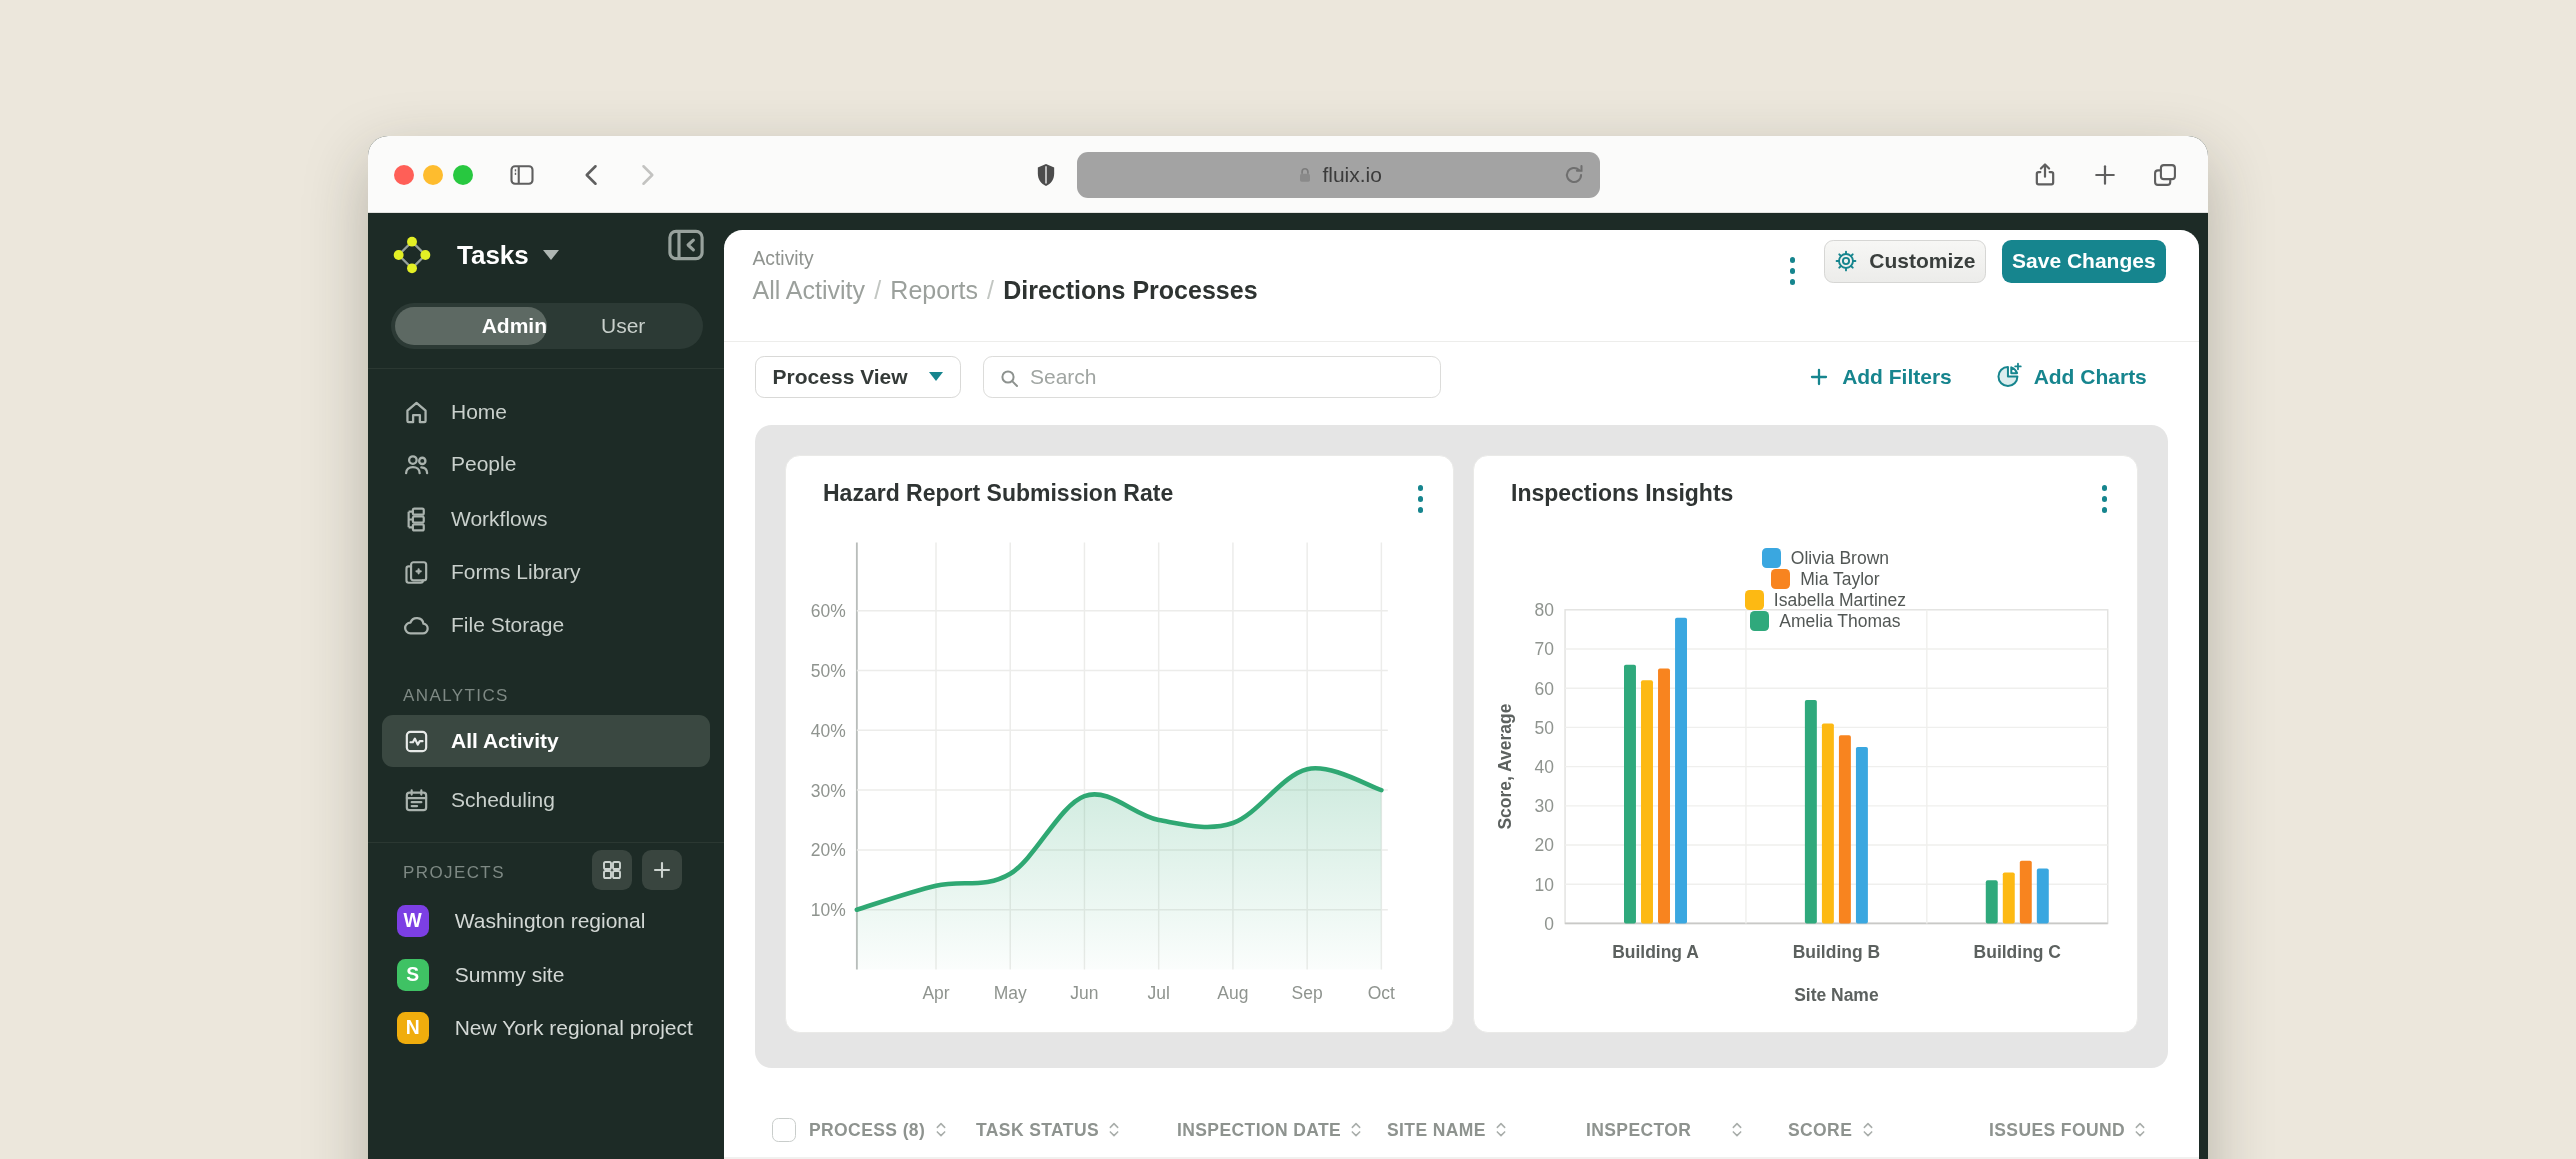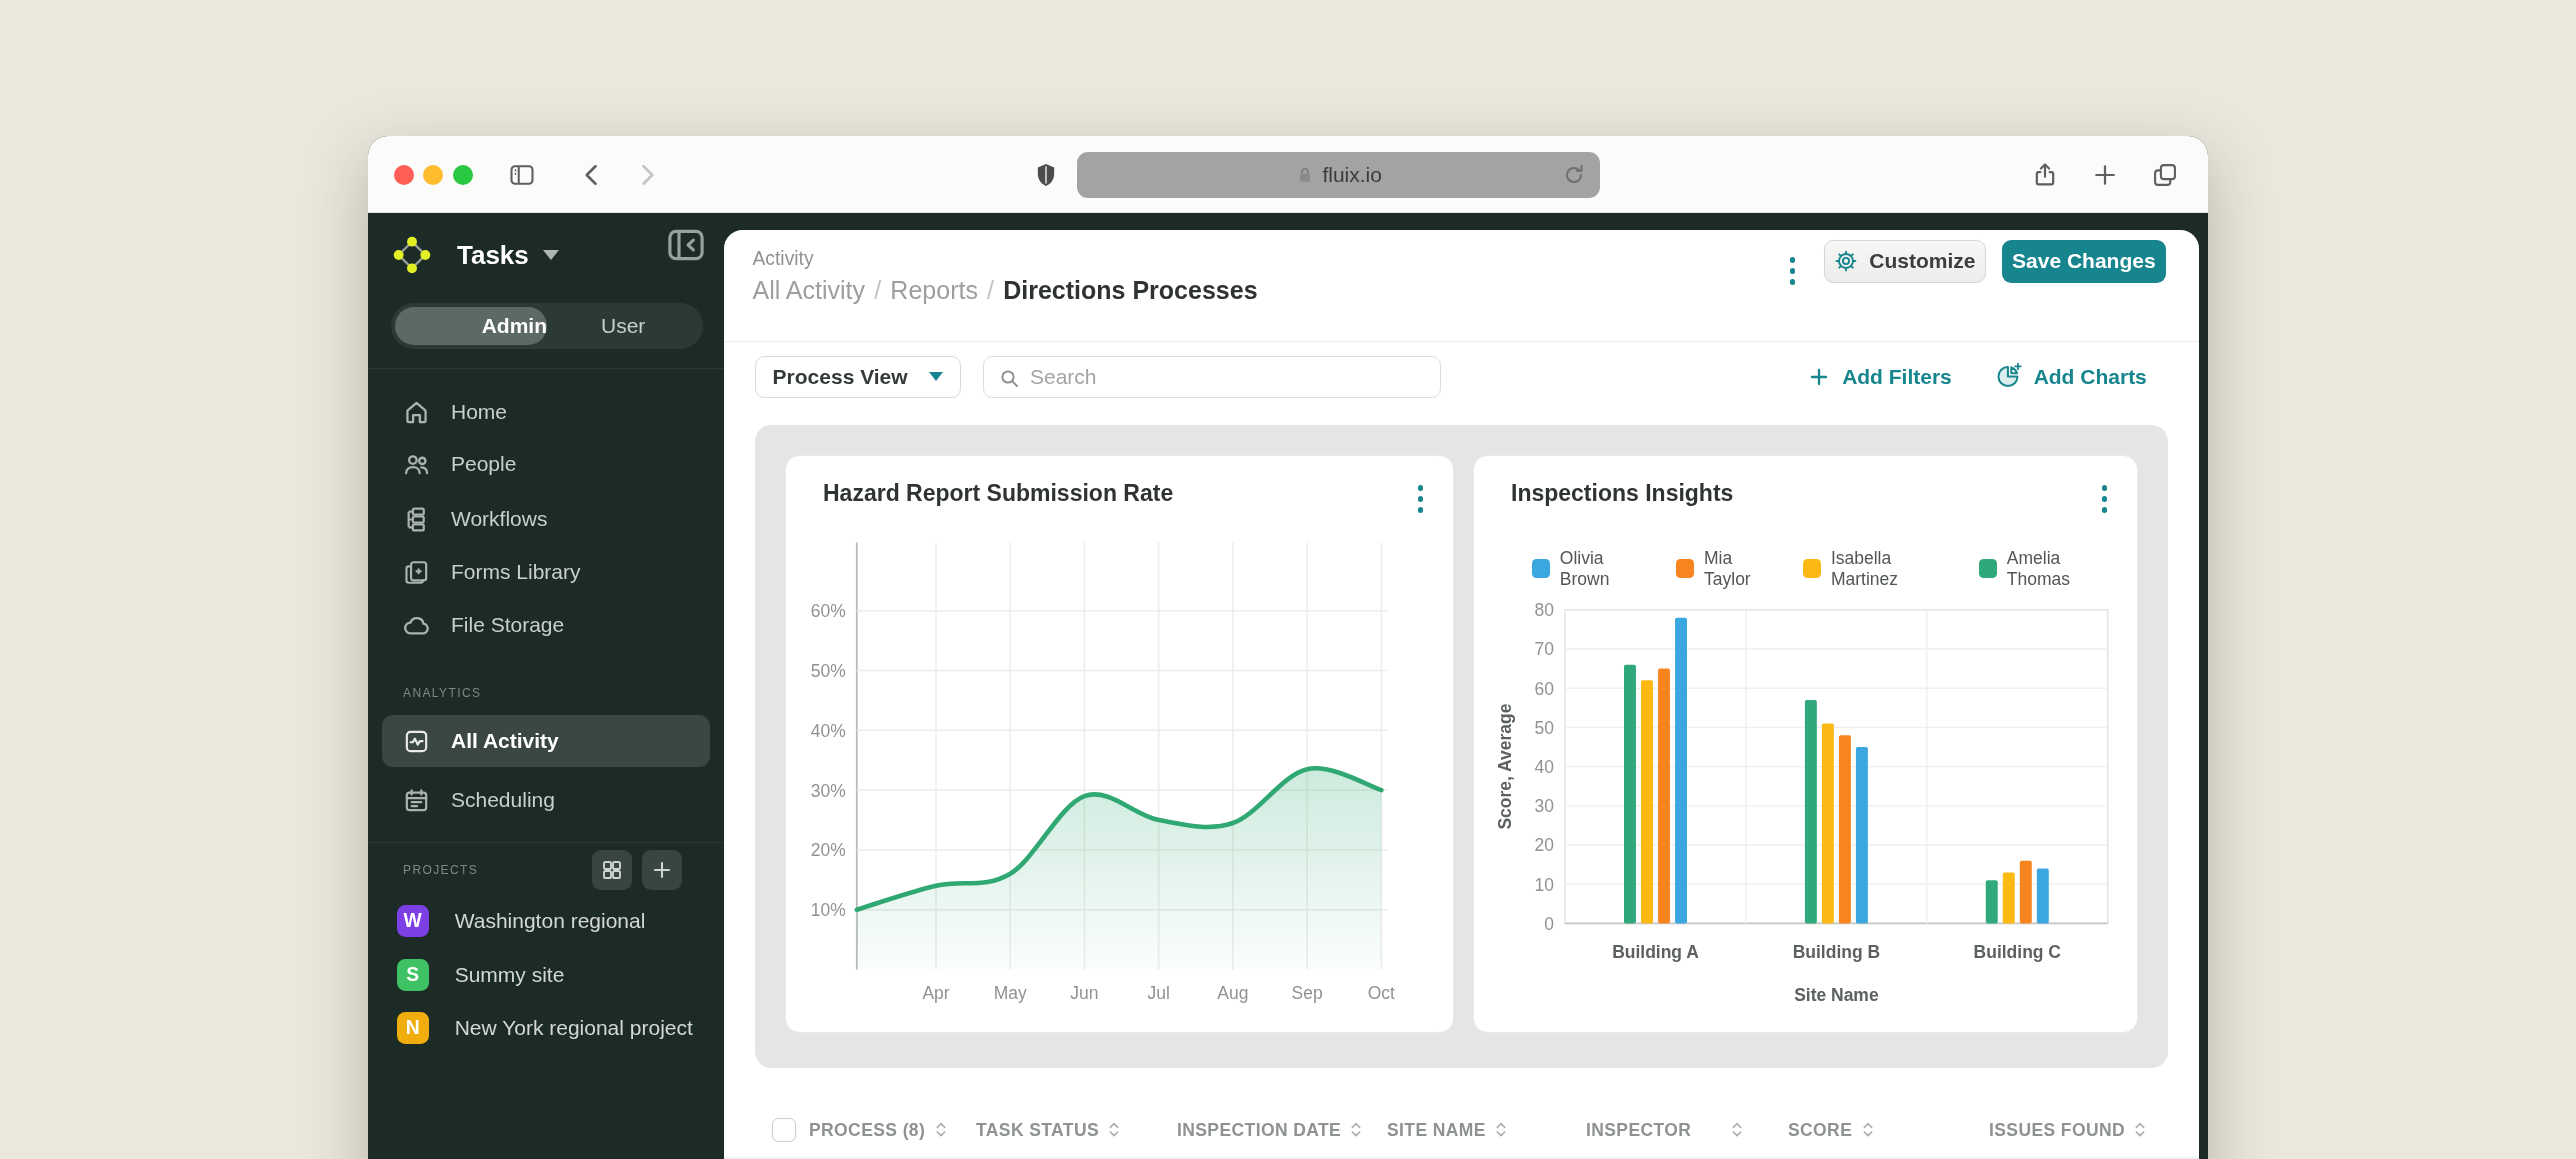--- a/index.html
+++ b/index.html
@@ -43,21 +43,21 @@
          border-radius:24px; display:flex; padding:3.7px; }
   .seg button { flex:1; border:none; background:transparent; border-radius:20px;
                 font-size:21px; color:#c8cfcb; font-family:inherit; }
   .seg button.sel { background:#5d6963; color:#fff; font-weight:600;text-align:right; }
   .side-div { position:absolute; left:0; right:0; height:0.9px; background:#2b3832; }
   .nav-item { position:absolute; left:14px; right:14px; height:52px; display:flex;
               align-items:center; border-radius:11px; font-size:21px; color:#c9d0cc; }
   .nav-item .ni { width:29px; height:29px; margin-left:20px; margin-right:20px; color:#aab3ae; }
   .nav-item.sel { background:#3a4841; color:#fff; font-weight:600; }
   .nav-item.sel .ni { color:#e8ebe9; }
-  .sec-label { position:absolute; left:35px; font-size:12px; letter-spacing:1.4px; color:#7e8984; }
+  .sec-label { position:absolute; left:35px; font-size:17px; letter-spacing:1.4px; color:#7e8984; }
   .mini-btn { position:absolute; width:40px; height:40px; background:#39453f; border-radius:9.2px;
               color:#cdd4d0; display:flex; align-items:center; justify-content:center; }
   .proj-row { position:absolute; left:14px; right:14px; height:48px; display:flex; align-items:center; }
   .avatar { width:32px; height:32px; border-radius:8.3px; margin-left:14.7px; margin-right:26px;
             display:flex; align-items:center; justify-content:center;
             color:#fff; font-size:19.3px; font-weight:700; }
   .proj-row span.lbl { font-size:21px; color:#d3d8d5; }
 
   
   .main { position:absolute; left:356px; top:16.6px; right:9.2px; bottom:-18.4px;
@@ -92,21 +92,21 @@
                color:var(--accent,#16858e); font-size:21px; font-weight:600; }
 
   .charts-panel { position:absolute; left:31px; top:195px; width:1413px; height:643px;
                   background:#e5e5e5; border-radius:16.6px; }
   .card { position:absolute; top:30px; height:578px; background:#fff; border:0.9px solid #eaeae8;
           border-radius:14.7px; }
   .card1 { left:30px; width:669px; }
   .card2 { left:718px; width:665px; }
   .card-title { position:absolute; left:37px; top:24px; font-size:23px; font-weight:700; color:#2f3433; }
   .card-kebab { position:absolute; right:29px; top:26px; padding:3.7px; }
-  .legend { position:absolute; left:58px; top:92px; right:18.4px; display:flex; column-gap:26px; align-items:center; }
+  .legend { position:absolute; left:58px; top:92px; right:18.4px; display:flex; column-gap:26px; align-items:center;flex-direction:column; }
   .legend .li { display:flex; align-items:center; gap:10px; }
   .legend .sw { width:19.3px; height:19.3px; border-radius:4.6px; }
   .legend .ln { font-size:17.5px; color:#52575  5; color:#525755; }
 
   
   .tbl-head { position:absolute; left:0; right:0; top:874px; height:53px; display:flex; align-items:center; }
   .cb { position:absolute; left:48px; top:14.7px; width:24px; height:24px; border:1.8px solid #c9cdcb;
         border-radius:6.4px; background:#fff; }
   .th { display:flex; align-items:center; gap:8.3px; font-size:17.5px; font-weight:600;
         letter-spacing:0.4px; color:#8e938f; }

